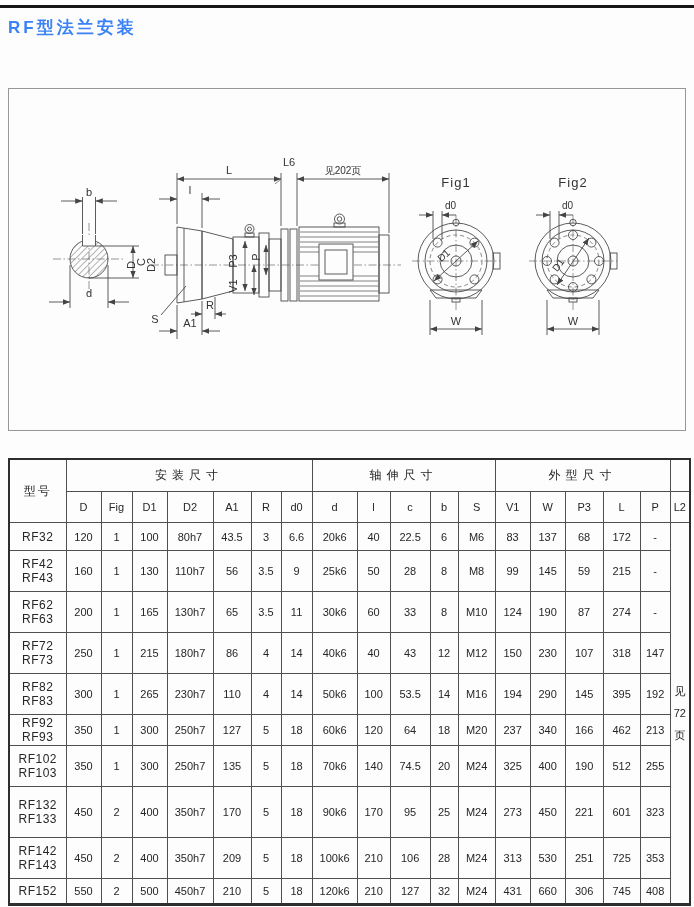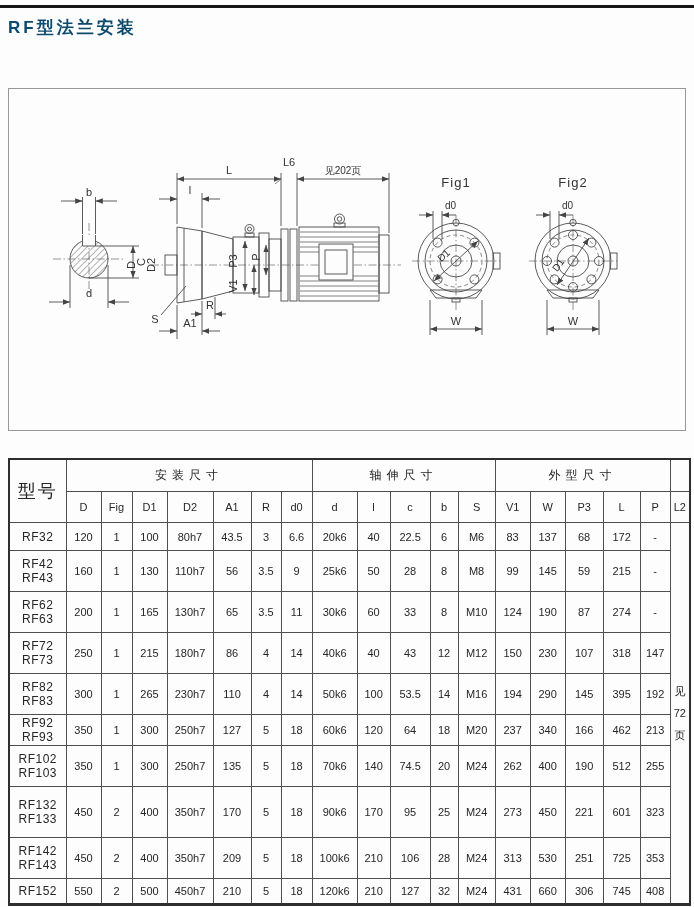--- a/index.html
+++ b/index.html
@@ -5,21 +5,21 @@
   html,body{margin:0;padding:0;}
   body{
     width:694px;height:907px;position:relative;
     background:#fdfdfd;color:#2b2b2b;
     font-family:"Liberation Sans","DejaVu Sans",sans-serif;
     overflow:hidden;
   }
   .top-rule{position:absolute;top:5px;left:0;width:694px;height:3px;background:#161616;}
   .page-title{
     position:absolute;left:8px;top:16px;margin:0;
-    font-size:17px;font-weight:bold;letter-spacing:3px;color:#0c4a6e;
+    font-size:17px;font-weight:bold;letter-spacing:3px;color:#3b82f6;
   }
   .draw-box{
     position:absolute;left:8px;top:88px;width:676px;height:341px;
     border:1px solid #979797;background:#fdfdfd;
   }
   .draw-box svg{display:block;}
   svg text{font-family:"Liberation Sans","DejaVu Sans",sans-serif;font-size:11px;fill:#333;}
   text.small{font-size:10px;}
   text.figcap{font-size:13px;letter-spacing:1px;}
 
@@ -27,21 +27,21 @@
     position:absolute;left:8px;top:458px;width:678px;
     border-collapse:collapse;table-layout:fixed;
     font-size:11px;color:#262626;
     border:2px solid #2e2e2e;border-bottom-width:3px;
   }
   table.spec td{
     border:1px solid #4f4f4f;text-align:center;vertical-align:middle;
     padding:1px 0;background:#fdfdfd;
   }
   td.grp{font-size:12px;letter-spacing:5px;height:29px;margin-top:27px;}
-  td.modelhead{font-size:18px;letter-spacing:2px;}
+  td.modelhead{font-size:12px;letter-spacing:2px;}
   td.sub{height:28px;font-size:11px;}
   td.model{font-size:12px;letter-spacing:0.5px;}
   td.model div{line-height:14px;}
   td.l2note{font-size:11px;}
   td.l2note div{line-height:15px;margin:7px 0;}
 </style>
 </head>
 <body>
 
 <div class="top-rule"></div>
@@ -425,21 +425,21 @@
         <td>300</td>
         <td>250h7</td>
         <td>135</td>
         <td>5</td>
         <td>18</td>
         <td>70k6</td>
         <td>140</td>
         <td>74.5</td>
         <td>20</td>
         <td>M24</td>
-        <td>262</td>
+        <td>325</td>
         <td>400</td>
         <td>190</td>
         <td>512</td>
         <td>255</td>
       </tr>
       <tr style="height: 51px;">
         <td class="model">
           <div>RF132</div>
           <div>RF133</div>
         </td>

